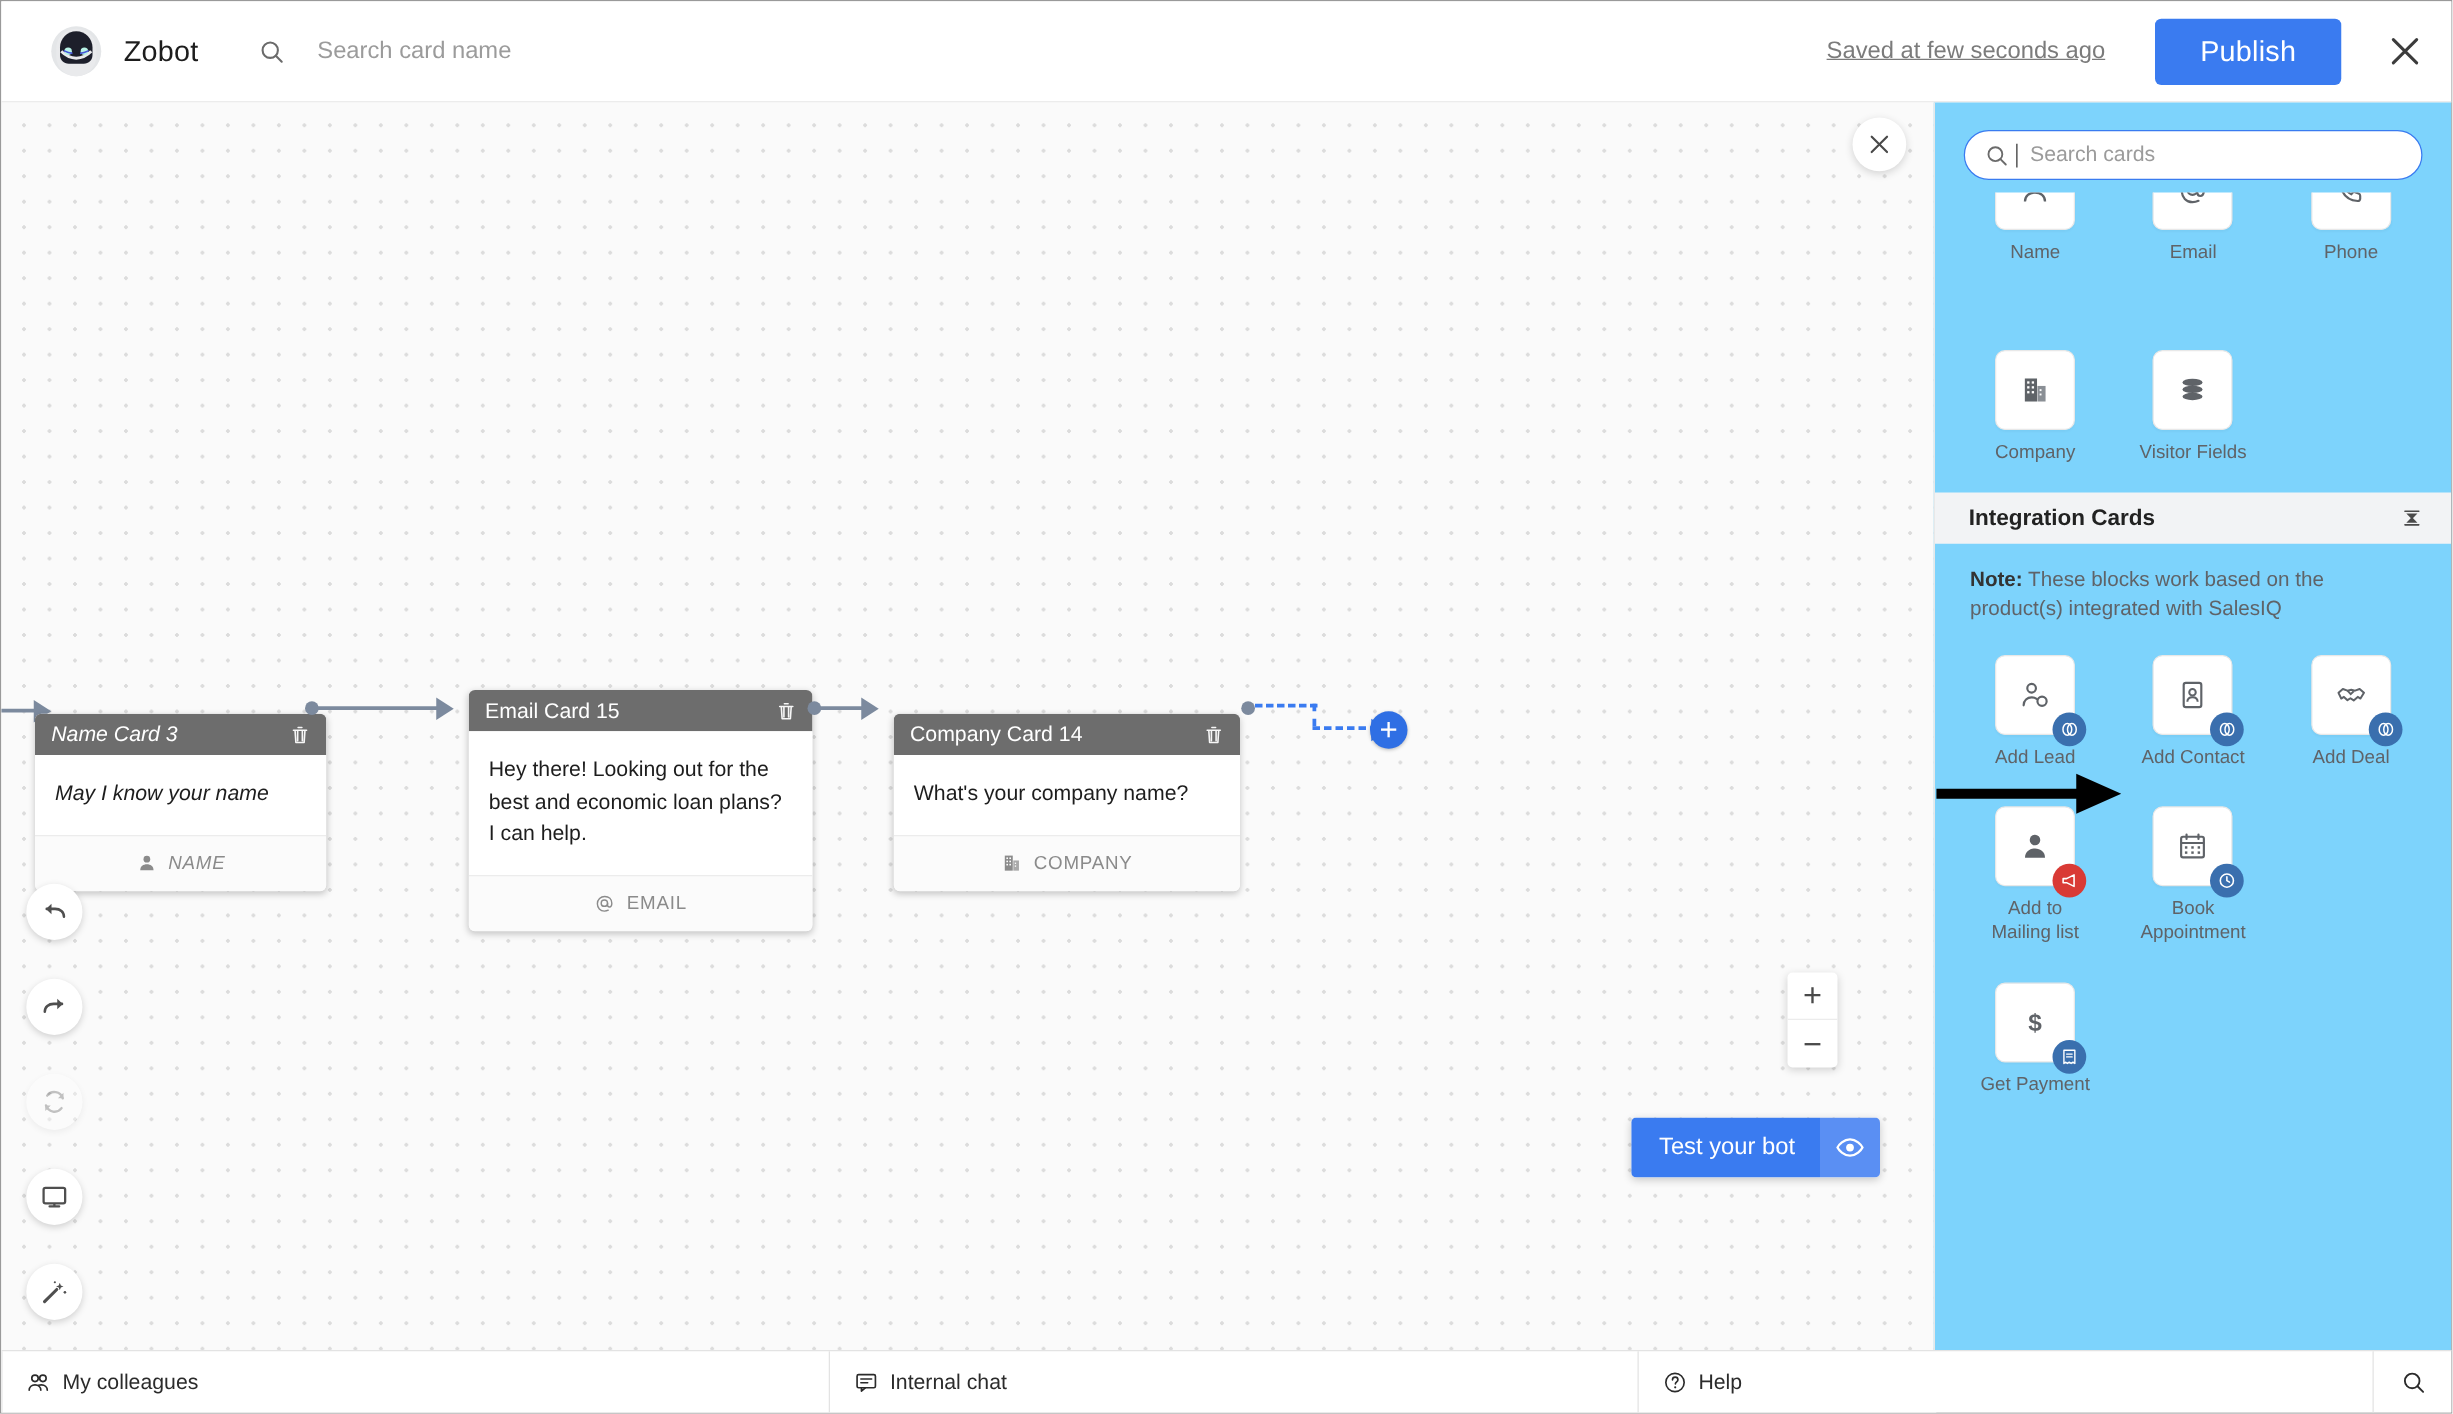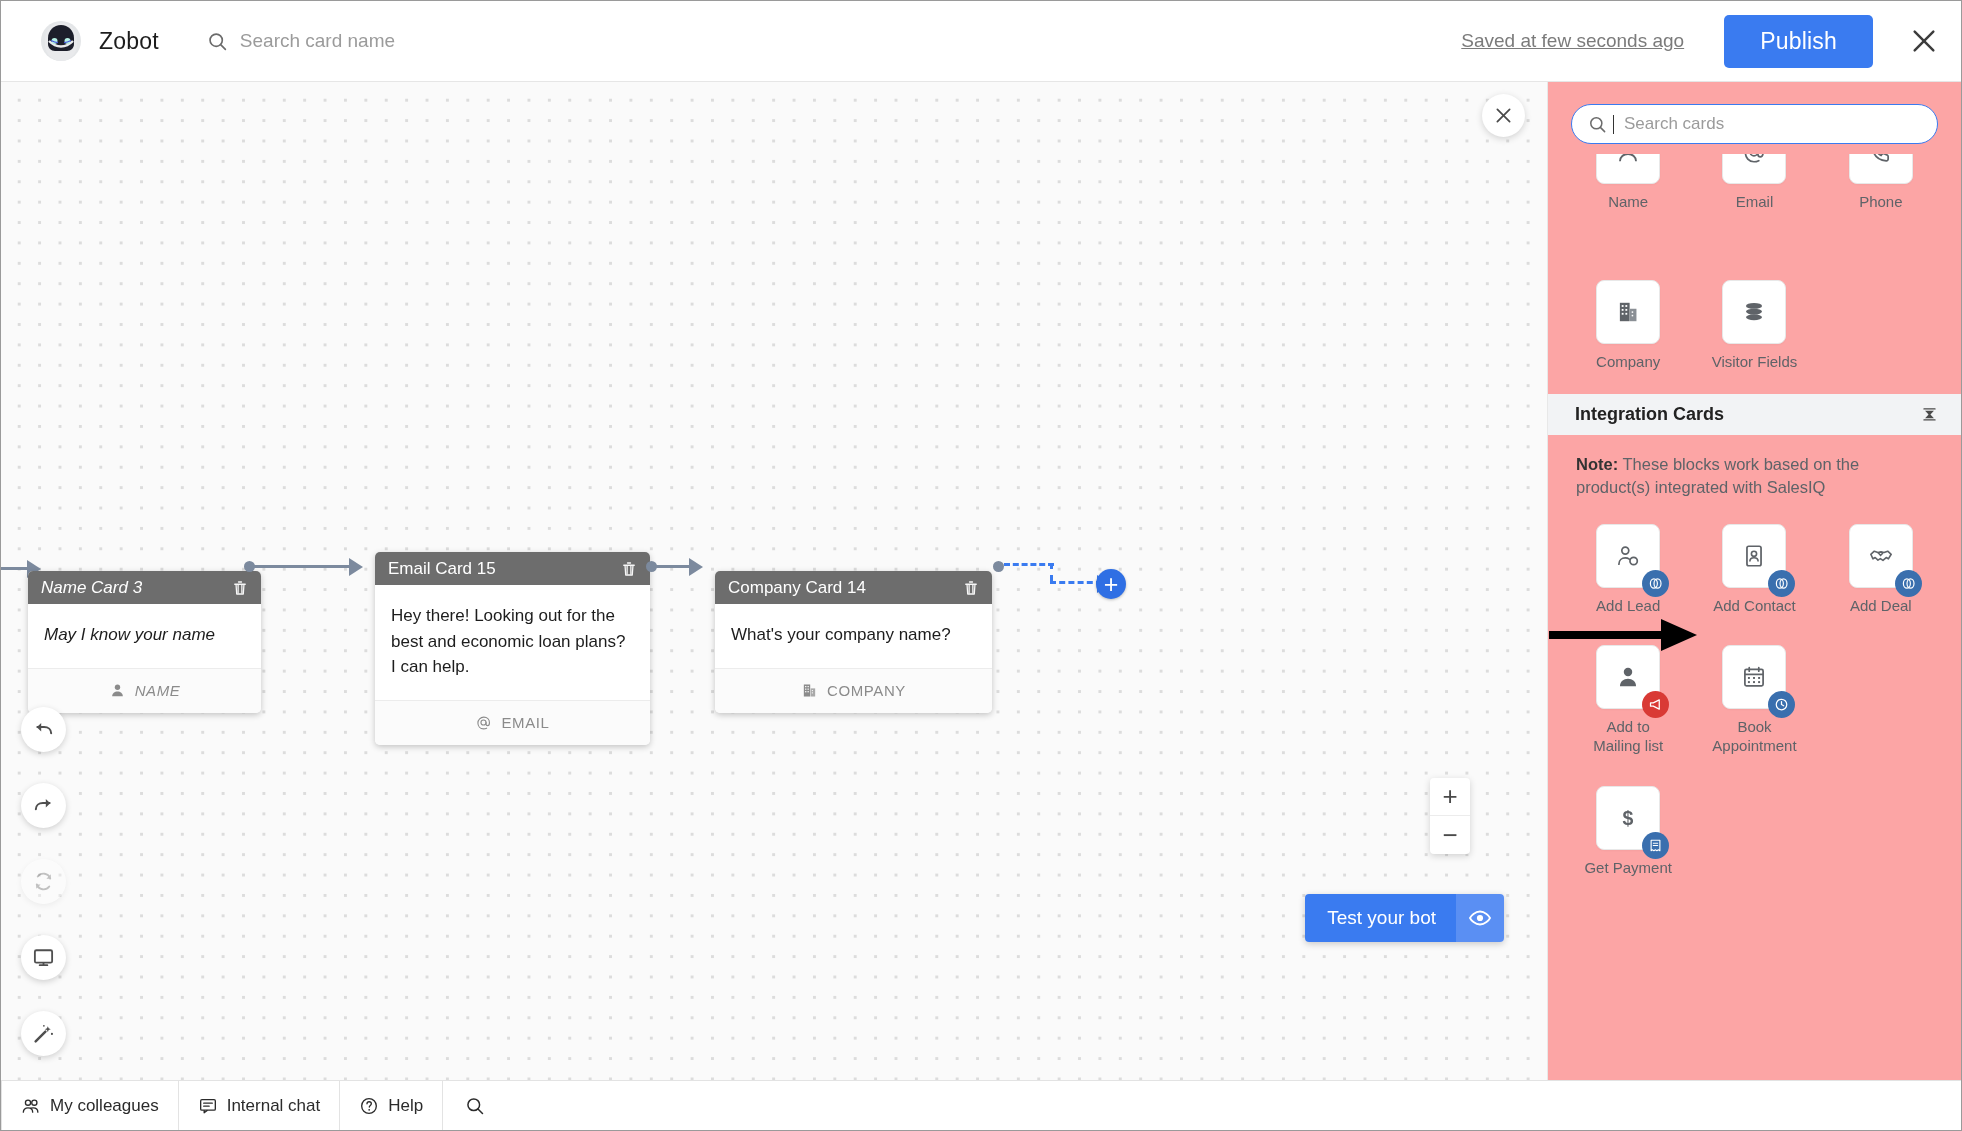--- a/index.html
+++ b/index.html
@@ -29,21 +29,21 @@
     margin-left: 36px; width: 48px; height: 48px;
     border-radius: 50%;
     display: flex; align-items: center; justify-content: center;
   }
   .logo-svg { width: 48px; height: 48px; display:block; }
   .brand {
     margin-left: 14px;
     font-size: 23px; color: #1d1d1d; font-weight: 400; letter-spacing: .2px;
   }
   .hdr-search {
-    margin-left: 48px; display: flex; align-items: center; gap: 12px;
+    margin-left: 48px; display: flex; align-items: center; gap: 26px;
   }
   .hdr-search .si { width: 21px; height: 21px; display:block; }
   .hdr-search .ph { font-size: 19px; color: #9b9b9b; }
   .hdr-right {
     margin-left: auto; display: flex; align-items: center; gap: 0;
     padding-right: 22px;
   }
   .saved-txt { font-size: 19px; color: #7b7b7b; margin-right: 40px; text-decoration: underline; }
   .publish-btn {
     background: #3a7bf0; color: #fff; border: none;
@@ -176,21 +176,21 @@
     width: 43px; height: 43px; border-radius: 50%;
     background: #fff; box-shadow: 0 2px 7px rgba(0,0,0,.16);
     display: flex; align-items: center; justify-content: center;
     cursor: pointer; z-index: 5;
   }
 
   
   .panel {
     position: absolute; right: 0; top: 81px;
     width: 414px; height: 1000px;
-    background: #fca5a5;
+    background: #7dd3fc;
     border-left: 1px solid #e8e8e8;
     overflow: hidden;
   }
   .panel-search-wrap { padding: 22px 23px 10px 23px; }
   .panel-search {
     display: flex; align-items: center; gap: 10px;
     height: 40px; border: 1.6px solid #3a7bf0; border-radius: 21px;
     padding: 0 16px; background: #fff;
   }
   .panel-search .caret {
@@ -239,21 +239,21 @@
   .note b { color: #333; font-weight: 700; }
 
   
   .anno-arrow { position: absolute; left: 1548px; top: 613px; z-index: 40; }
 
   
   .footer {
     position: absolute; left: 0; bottom: 0;
     width: 1962px; height: 50px;
     background: #fff; border-top: 1px solid #e3e3e3;
-    display: flex; align-items: center; justify-content: flex-start;
+    display: flex; align-items: center; justify-content: space-between;
   }
   .fitem {
     display: flex; align-items: center; gap: 9px;
     height: 50px; padding: 0 19px;
     border-left: 1px solid #e3e3e3;
     font-size: 17px; color: #2b2b2b; cursor: pointer;
   }
   .fitem svg { width: 20px; height: 20px; display:block; }
   .fitem.last { padding: 0 22px; }
 </style>

